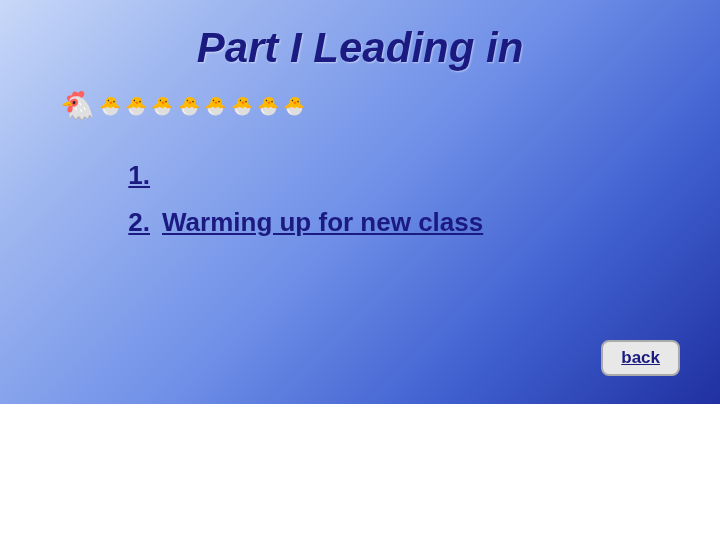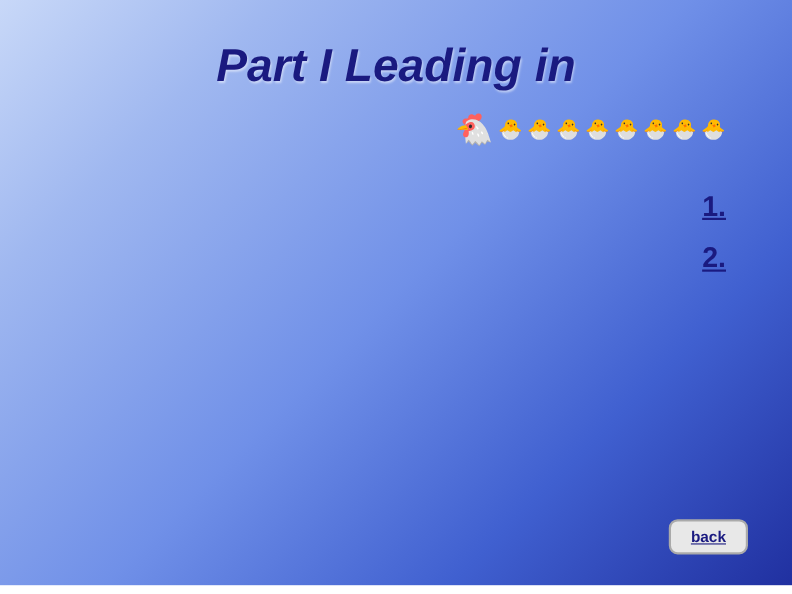--- a/index.html
+++ b/index.html
@@ -10,27 +10,27 @@
 
     body {
       width: 720px;
       height: 540px;
       overflow: hidden;
       font-family: Arial, sans-serif;
     }
 
     .slide {
       width: 720px;
-      height: 532px;
+      height: 404px;
       background: linear-gradient(135deg, #c8d8f8 0%, #a0b8f0 20%, #7090e8 50%, #4060d0 75%, #2030a0 100%);
       position: relative;
       display: flex;
       flex-direction: column;
-      align-items: flex-end;
-      padding: 36px 60px;
+      align-items: flex-start;
+      padding: 24px 60px;
     }
 
     .title {
       font-size: 42px;
       font-style: italic;
       font-weight: bold;
       color: #1a1a80;
       margin-bottom: 20px;
       align-self: center;
       text-shadow: 1px 1px 2px rgba(255,255,255,0.5);
@@ -77,21 +77,21 @@
     }
 
     .back-button {
       position: absolute;
       bottom: 28px;
       right: 40px;
       background: #e8e8e8;
       border: 2px solid #aaa;
       border-radius: 8px;
       padding: 6px 18px;
-      font-size: 14px;
+      font-size: 17px;
       color: #1a1a80;
       font-weight: bold;
       cursor: pointer;
       text-decoration: underline;
     }
   </style>
 </head>
 <body>
 
 <div class="slide">
@@ -109,18 +109,19 @@
     <span class="chick-small">🐣</span>
     <span class="chick-small">🐣</span>
   </div>
 
   <ul class="content-list">
     <li>
       <span class="list-number">1.</span>
     </li>
     <li>
       <span class="list-number">2.</span>
+      <span>Warming up for new class</span>
     </li>
   </ul>
 
   <button class="back-button">back</button>
 
 </div>
 
 </body></html>

